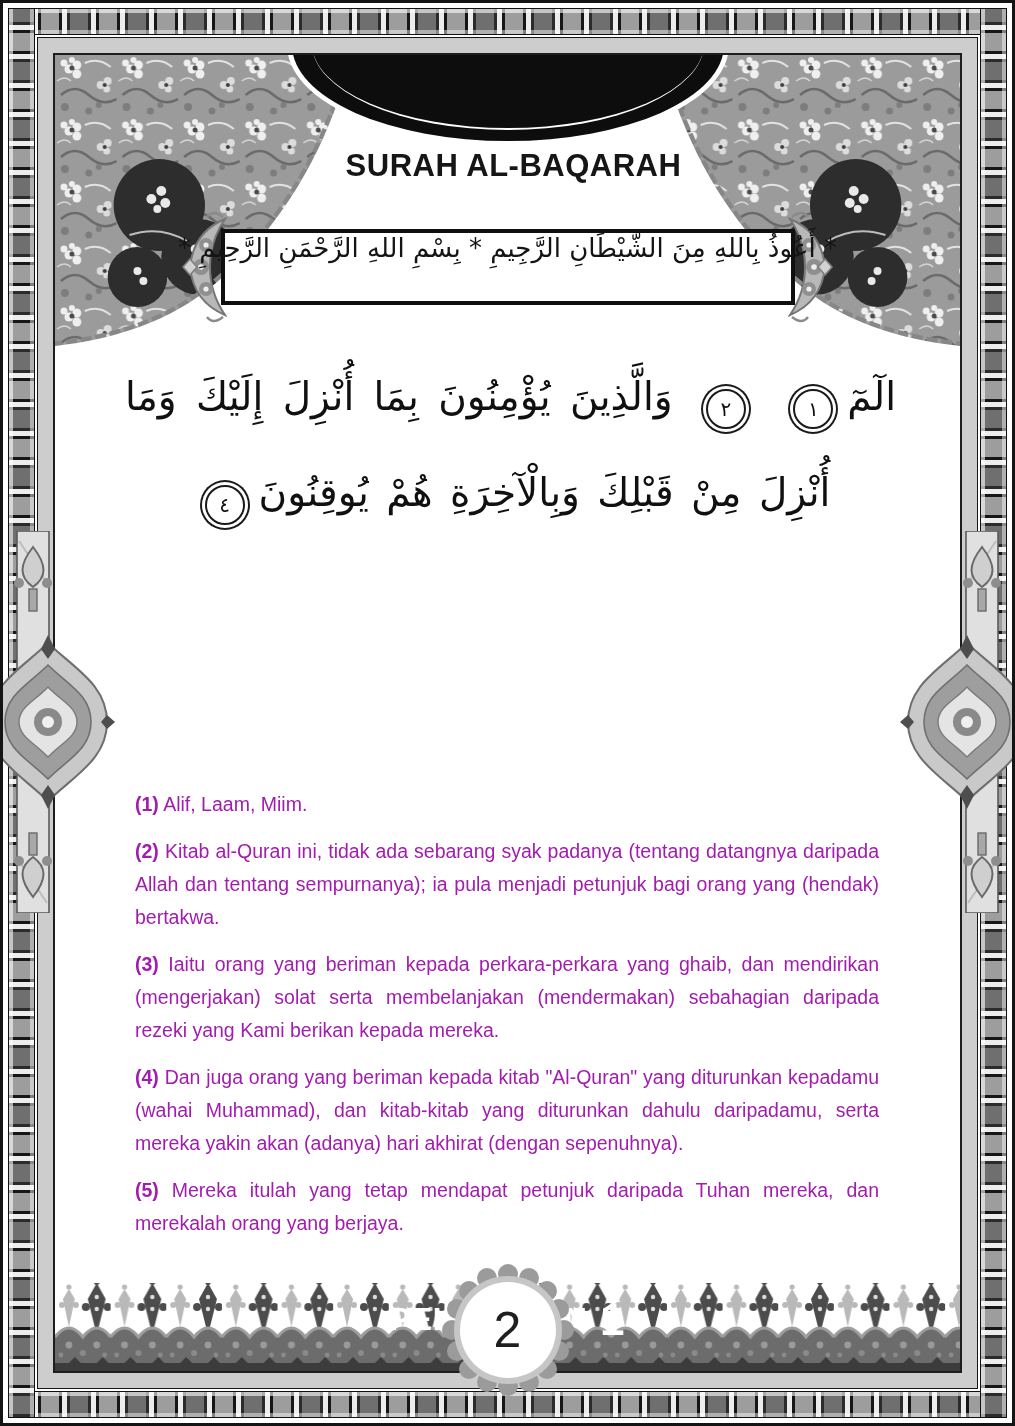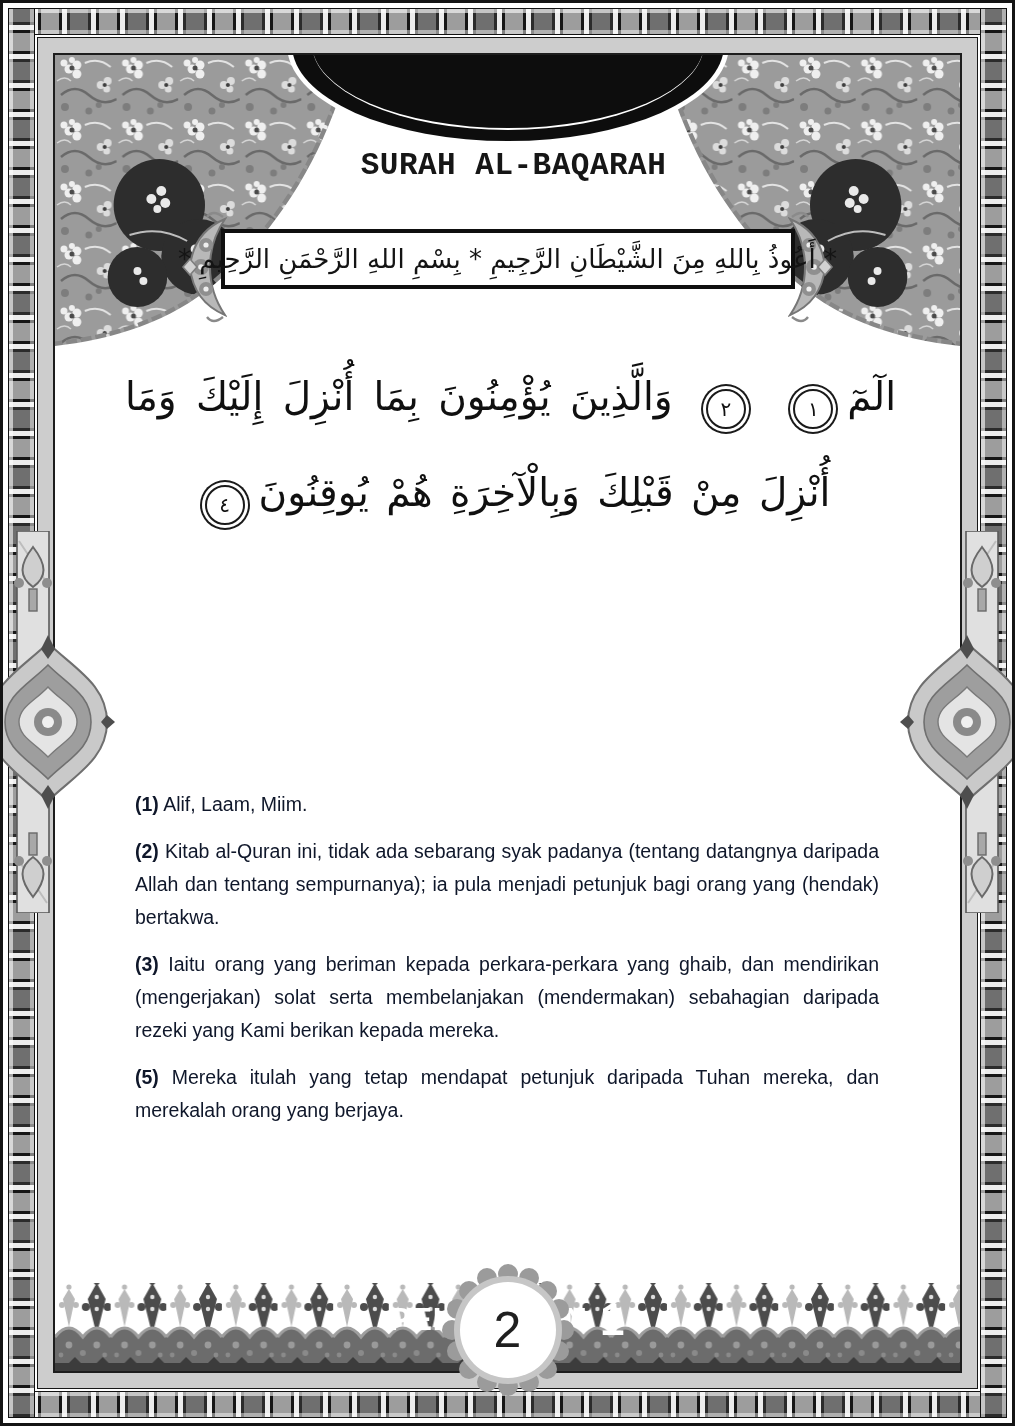--- a/index.html
+++ b/index.html
@@ -57,32 +57,32 @@
     border-radius:50%; border-bottom:2px solid #ffffff;
   }
   .banner-text {
     position:absolute; left:0; right:0; bottom:26px; text-align:center;
     color:#ffffff; font-weight:bold; font-size:31px; letter-spacing:1px; z-index:5;
   }
   .banner-num { font-size:44px; margin-left:12px; vertical-align:-5px; }
 
   .t1 {
     position:absolute; top:93px; left:12px; right:0; text-align:center; z-index:4;
-    font-size:31px; font-weight:bold; color:#161616; letter-spacing:.5px;font-family:Liberation Mono, monospace;
+    font-size:31px; font-weight:bold; color:#161616; letter-spacing:.5px;
   }
   .t2 {
     position:absolute; top:134px; left:0; right:0; text-align:center; z-index:4;
     font-size:24px; color:#1c1c1c;margin-top:40px;
   }
 
   
   .bism-box {
     position:absolute; top:174px; left:50%; transform:translateX(-50%);
-    width:574px; height:60px; background:#fff; border:4px solid #0f0f0f;
-    display:flex; align-items:center; justify-content:center; z-index:4;
+    width:574px; height:76px; background:#fff; border:4px solid #0f0f0f;
+    display:flex; align-items:flex-start; justify-content:center; z-index:4;
     box-sizing:border-box;
   }
   .bism-text {
     direction:rtl; font-family:"DejaVu Sans", sans-serif; font-size:26px;
     color:#141414; white-space:nowrap;
   }
   .finial { position:absolute; top:156px; width:48px; height:112px; z-index:3; }
   .finial.fl { left:124px; }
   .finial.fr { right:124px; transform:scaleX(-1); }
 
@@ -96,21 +96,21 @@
   .ayah-marker {
     display:inline-flex; width:36px; height:36px; border-radius:50%;
     border:2px solid #1a1a1a; box-shadow:0 0 0 3px #fff, 0 0 0 5px #1a1a1a;
     align-items:center; justify-content:center; font-size:20px; line-height:1;
     margin:0 14px; vertical-align:-6px; background:#fff;
   }
 
   
   .translations {
     position:absolute; top:733px; left:80px; width:744px; z-index:2;
-    font-size:19.5px; line-height:33px; color:#0f172a; text-align:justify;
+    font-size:19.5px; line-height:33px; color:#a21caf; text-align:justify;
   }
   .translations p { margin:0 0 14px 0; }
   .tnum { font-weight:bold; }
 
   
   .bottom-band { position:absolute; left:0; right:0; bottom:0; height:88px; z-index:1; }
   .bottom-band svg { display:block; width:100%; height:100%; }
 
   
   .medal { position:absolute; top:528px; width:118px; height:382px; z-index:6; }
@@ -251,20 +251,21 @@
  
  </div>
 
     <div class="translations" id="translations">
   <p class="tr"><span class="tnum">(1)</span> <span class="ttext">Alif, Laam, Miim.</span></p>
 
   <p class="tr"><span class="tnum">(2)</span> <span class="ttext">Kitab al-Quran ini, tidak ada sebarang syak padanya (tentang datangnya daripada Allah dan tentang sempurnanya); ia pula menjadi petunjuk bagi orang yang (hendak) bertakwa.</span></p>
 
   <p class="tr"><span class="tnum">(3)</span> <span class="ttext">Iaitu orang yang beriman kepada perkara-perkara yang ghaib, dan mendirikan (mengerjakan) solat serta membelanjakan (mendermakan) sebahagian daripada rezeki yang Kami berikan kepada mereka.</span></p>
 
+  <p class="tr"><span class="tnum">(4)</span> <span class="ttext">Dan juga orang yang beriman kepada kitab "Al-Quran" yang diturunkan kepadamu (wahai Muhammad), dan kitab-kitab yang diturunkan dahulu daripadamu, serta mereka yakin akan (adanya) hari akhirat (dengan sepenuhnya).</span></p>
 
   <p class="tr"><span class="tnum">(5)</span> <span class="ttext">Mereka itulah yang tetap mendapat petunjuk daripada Tuhan mereka, dan merekalah orang yang berjaya.</span></p>
 </div>
 
     <div class="bottom-band">
       <svg viewBox="0 0 911 88" preserveAspectRatio="none" aria-hidden="true">
         <defs>
           <pattern id="bnd" width="56" height="88" patternUnits="userSpaceOnUse">
             <polygon points="14,6 20,16 14,44 8,16" fill="#b9b9b9"></polygon>
             <circle cx="14" cy="4" r="2.6" fill="#b9b9b9"></circle>

